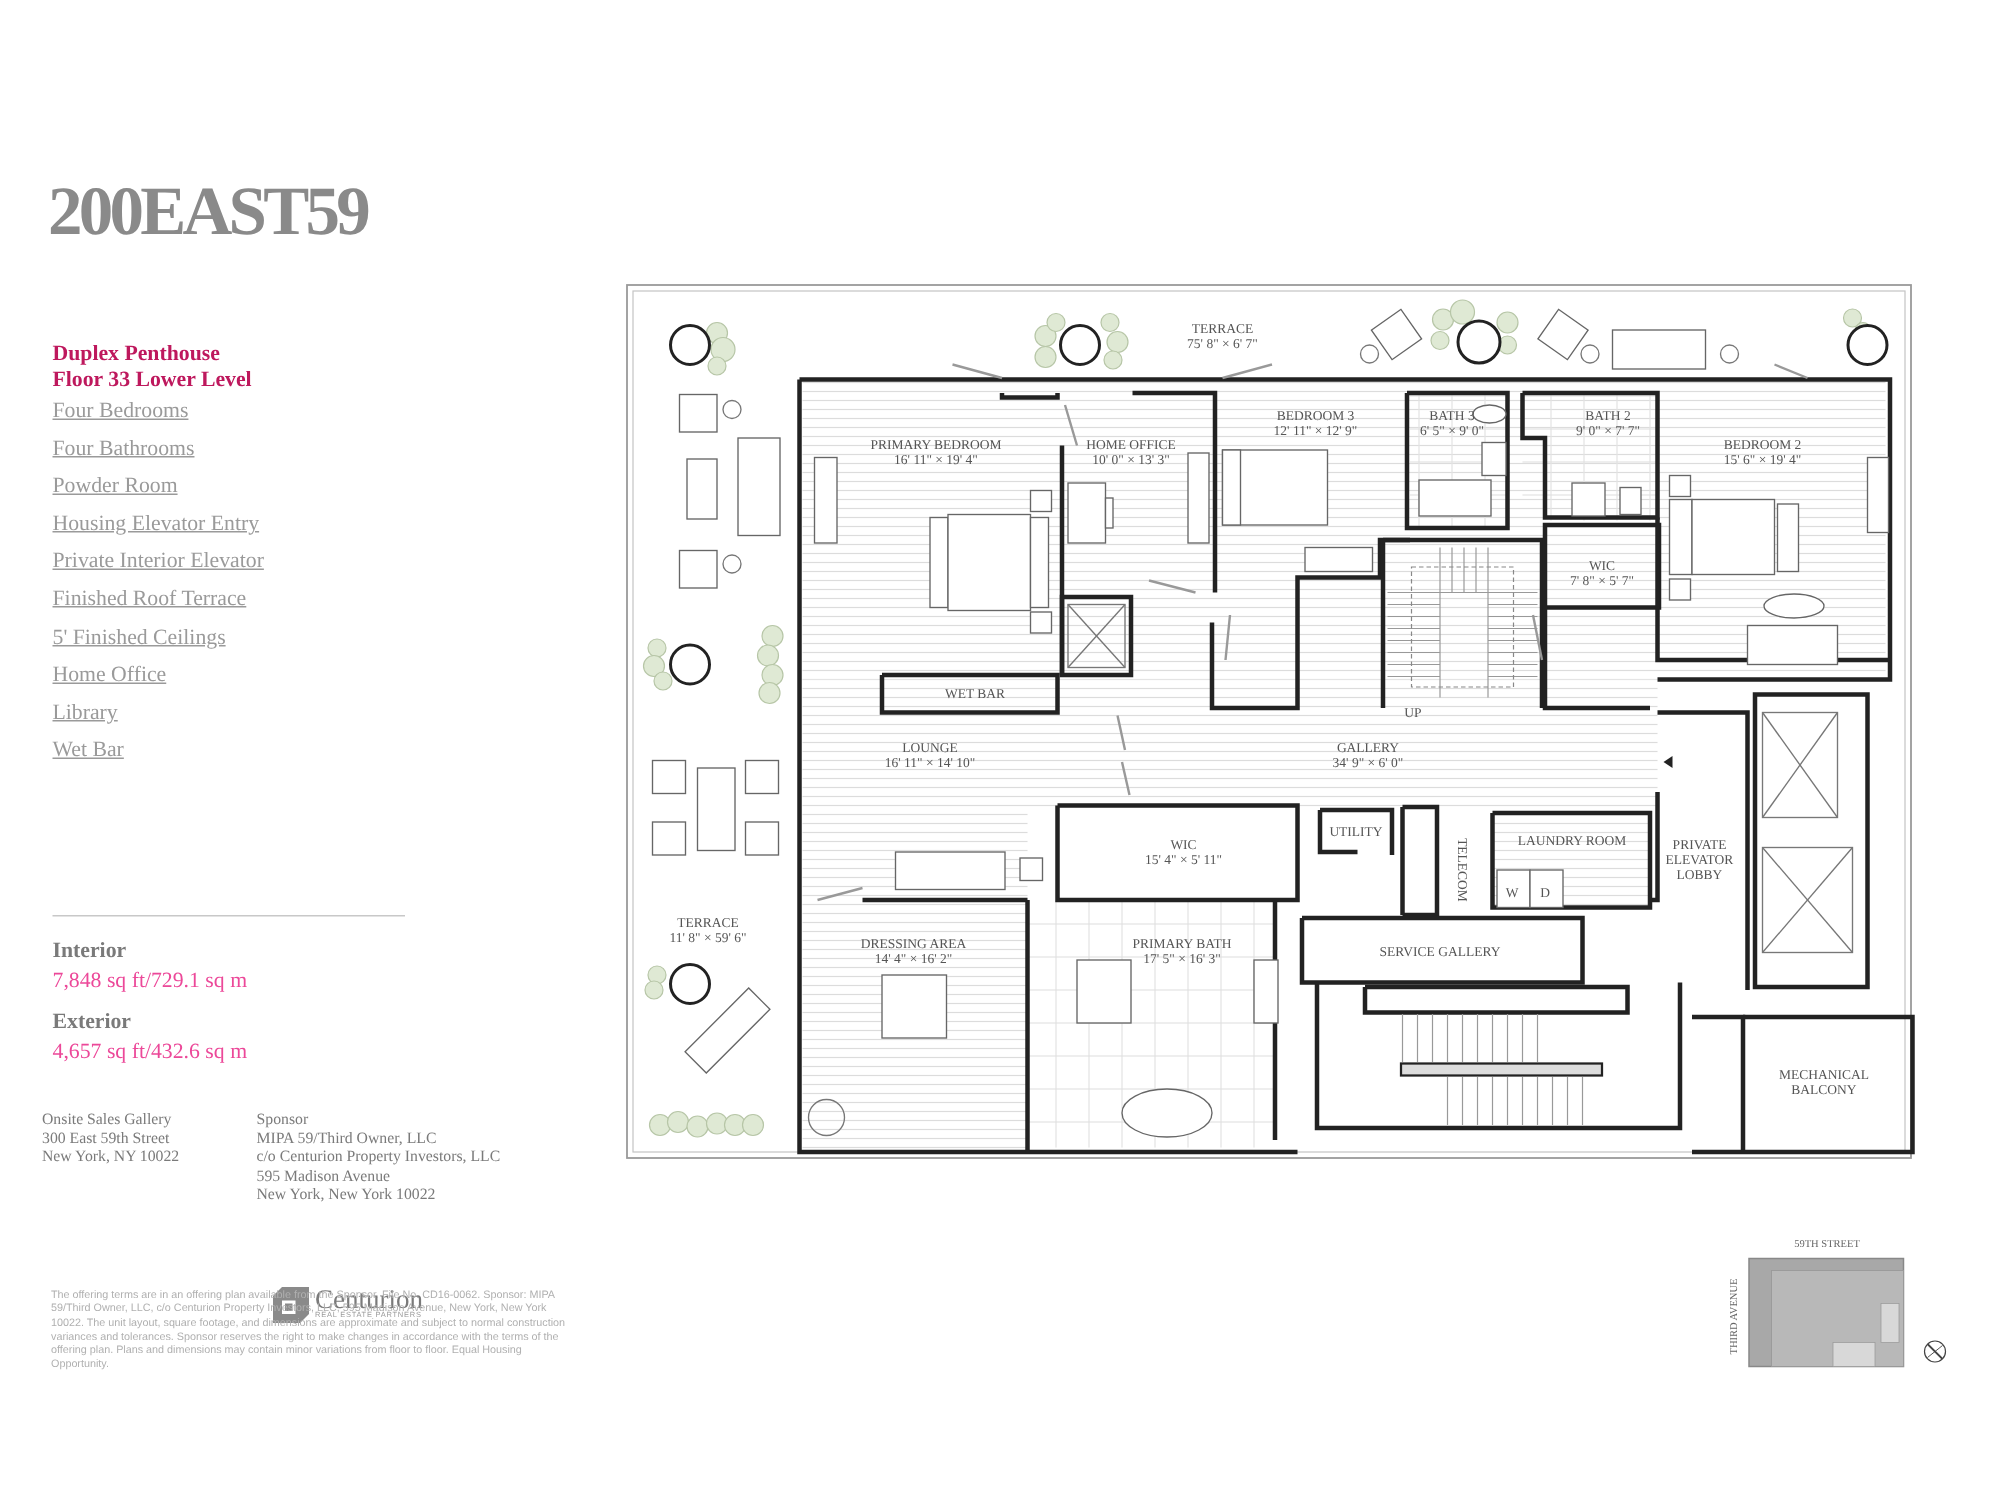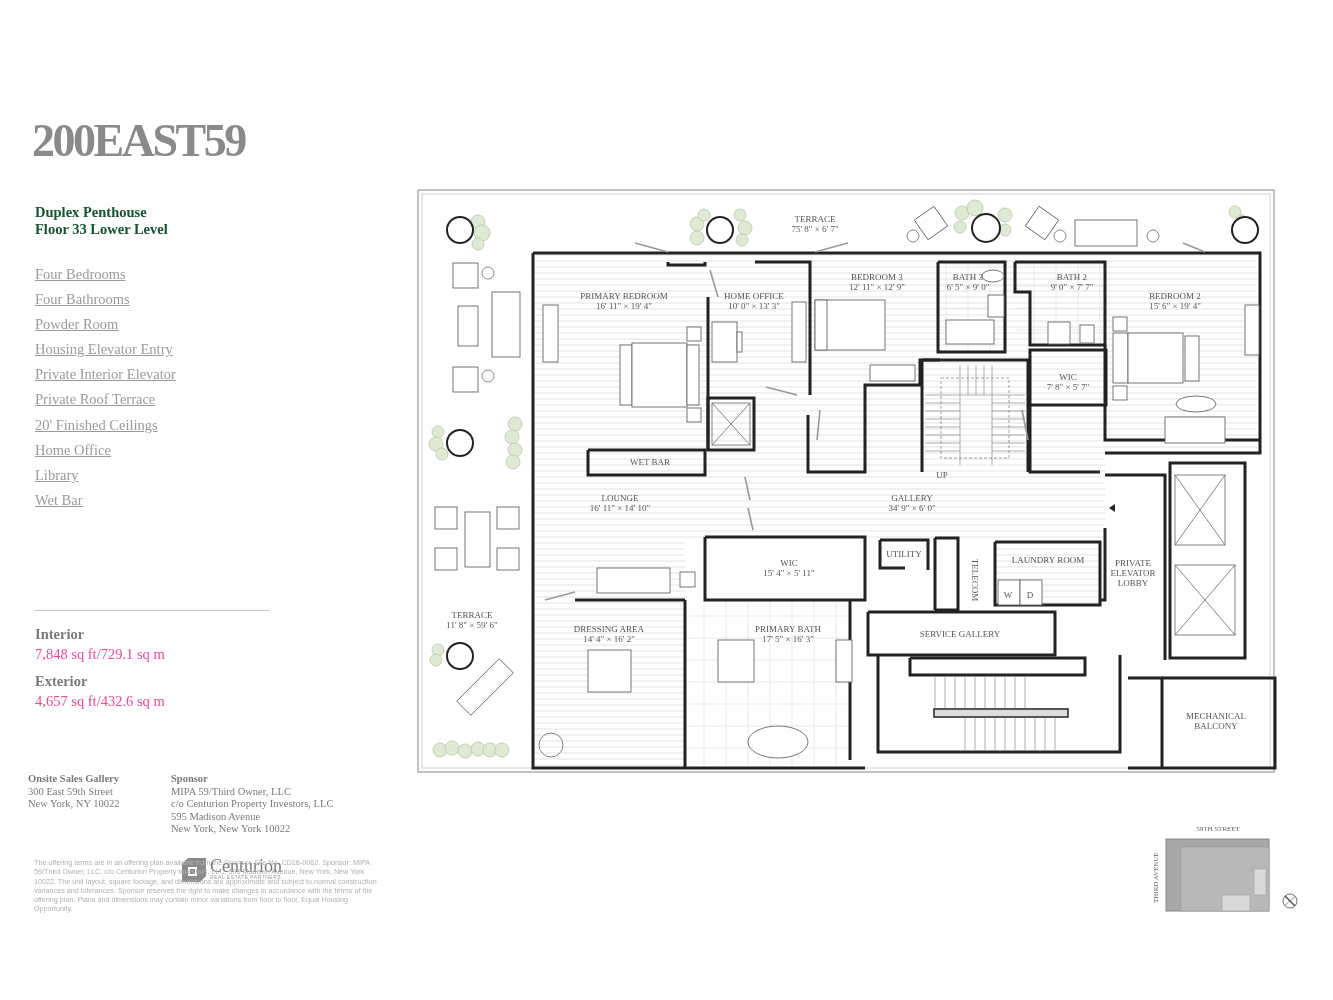--- a/index.html
+++ b/index.html
@@ -1,30 +1,30 @@
 <!DOCTYPE html>
 <html><head>
 <meta charset="utf-8">
 <style>
   html, body { margin: 0; padding: 0; background: #ffffff; }
   body { width: 1333px; height: 1000px; position: relative; overflow: hidden;
          font-family: "DejaVu Serif", "Liberation Serif", serif; color: #8a8a8a; }
   .logo { position: absolute; left: 32px; top: 100px; font-family: "Liberation Serif", "DejaVu Serif", serif;
           font-size: 46px; font-weight: bold; color: #8a8a8a; letter-spacing: -2.5px; line-height: 1; margin-top: 18px; }
-  .unit-title { position: absolute; left: 35px; top: 204px; font-family: "Liberation Serif", serif;
-                font-size: 14.5px; font-weight: bold; color: #14532d; line-height: 17px; }
+  .unit-title { position: absolute; left: 35px; top: 228px; font-family: "Liberation Serif", serif;
+                font-size: 14.5px; font-weight: bold; color: #be185d; line-height: 17px; }
   .features { position: absolute; left: 35px; top: 266px; margin: 0; padding: 0; list-style: none;
               font-family: "Liberation Serif", serif; font-size: 14.5px; color: #9a9a9a; }
   .features li { line-height: 17.5px; margin-bottom: 7.6px; width: 240px; text-decoration: underline; }
   .divider { position: absolute; left: 35px; top: 610px; width: 235px; height: 1px; background: #c8c8c8; }
   .area-label { position: absolute; left: 35px; font-family: "Liberation Serif", serif; font-size: 14.5px;
                 font-weight: bold; color: #7a7a7a; }
   .area-value { position: absolute; left: 35px; font-family: "Liberation Serif", serif; font-size: 14.5px; color: #ec4899; }
   .contact { position: absolute; font-family: "Liberation Serif", serif; font-size: 10.5px; color: #7a7a7a; line-height: 12.5px; }
-  .contact .hd { font-weight: bold; margin-top: 32px; }
+  .contact .hd { font-weight: normal; }
   .centurion { position: absolute; left: 182px; top: 822px; display: flex; align-items: flex-start; margin-top: 36px; }
   .centurion .mark { width: 24px; height: 24px; position: relative; margin-right: 4px; }
   .centurion .name { font-family: "Liberation Serif", serif; font-size: 18px; color: #7a7a7a; line-height: 16px; }
   .centurion .sub { font-family: "Liberation Sans", sans-serif; font-size: 5px; color: #9a9a9a; letter-spacing: 0.5px; }
   .legal { position: absolute; left: 34px; top: 858px; width: 346px; font-family: "Liberation Sans", sans-serif;
            font-size: 7.2px; line-height: 9.3px; color: #b0b0b0; }
   .plan { position: absolute; left: 0; top: 0; }
   .rlabel { font-family: "Liberation Serif", "DejaVu Serif", serif; font-size: 9px; fill: #555; }
   .keyplan { position: absolute; left: 1140px; top: 815px; }
 </style>
@@ -37,22 +37,22 @@
   <div>Duplex Penthouse</div>
   <div>Floor 33 Lower Level</div>
 </div>
 
 <ul class="features">
   <li>Four Bedrooms</li>
   <li>Four Bathrooms</li>
   <li>Powder Room</li>
   <li>Housing Elevator Entry</li>
   <li>Private Interior Elevator</li>
-  <li>Private Roof Terrace</li>
-  <li>20' Finished Ceilings</li>
+  <li>Finished Roof Terrace</li>
+  <li>5' Finished Ceilings</li>
   <li>Home Office</li>
   <li>Library</li>
   <li>Wet Bar</li>
 </ul>
 
 <div class="divider"></div>
 
 <div class="area-label" style="top:626px">Interior</div>
 <div class="area-value" style="top:646px">7,848 sq ft/729.1 sq m</div>
 <div class="area-label" style="top:673px">Exterior</div>

